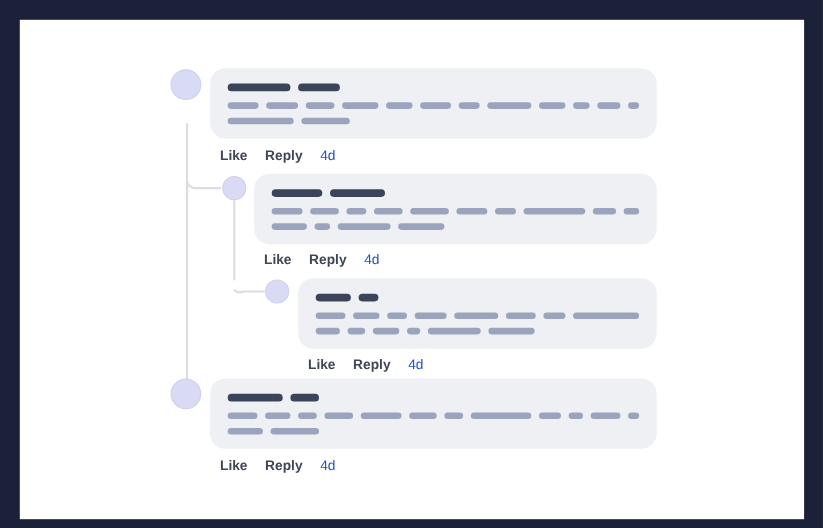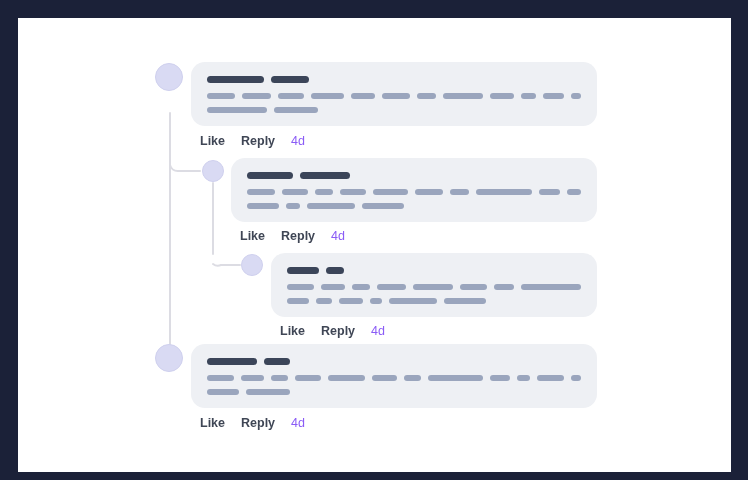--- a/index.html
+++ b/index.html
@@ -66,21 +66,21 @@
     gap: 16px;
     font-size: 12.5px;
   }
   .act-btn {
     color: #3f4655;
     font-weight: bold;
     cursor: pointer;
     white-space: nowrap;
   }
   .act-time {
-    color: #8b5cf6;
+    color: #1d4ed8;
     font-weight: normal;
     white-space: nowrap;
   }
 </style>
 </head>
 <body>
 
 <div id="card">
   <div id="thread">
     <svg class="conn-svg" viewBox="0 0 713 454" xmlns="http://www.w3.org/2000/svg">

